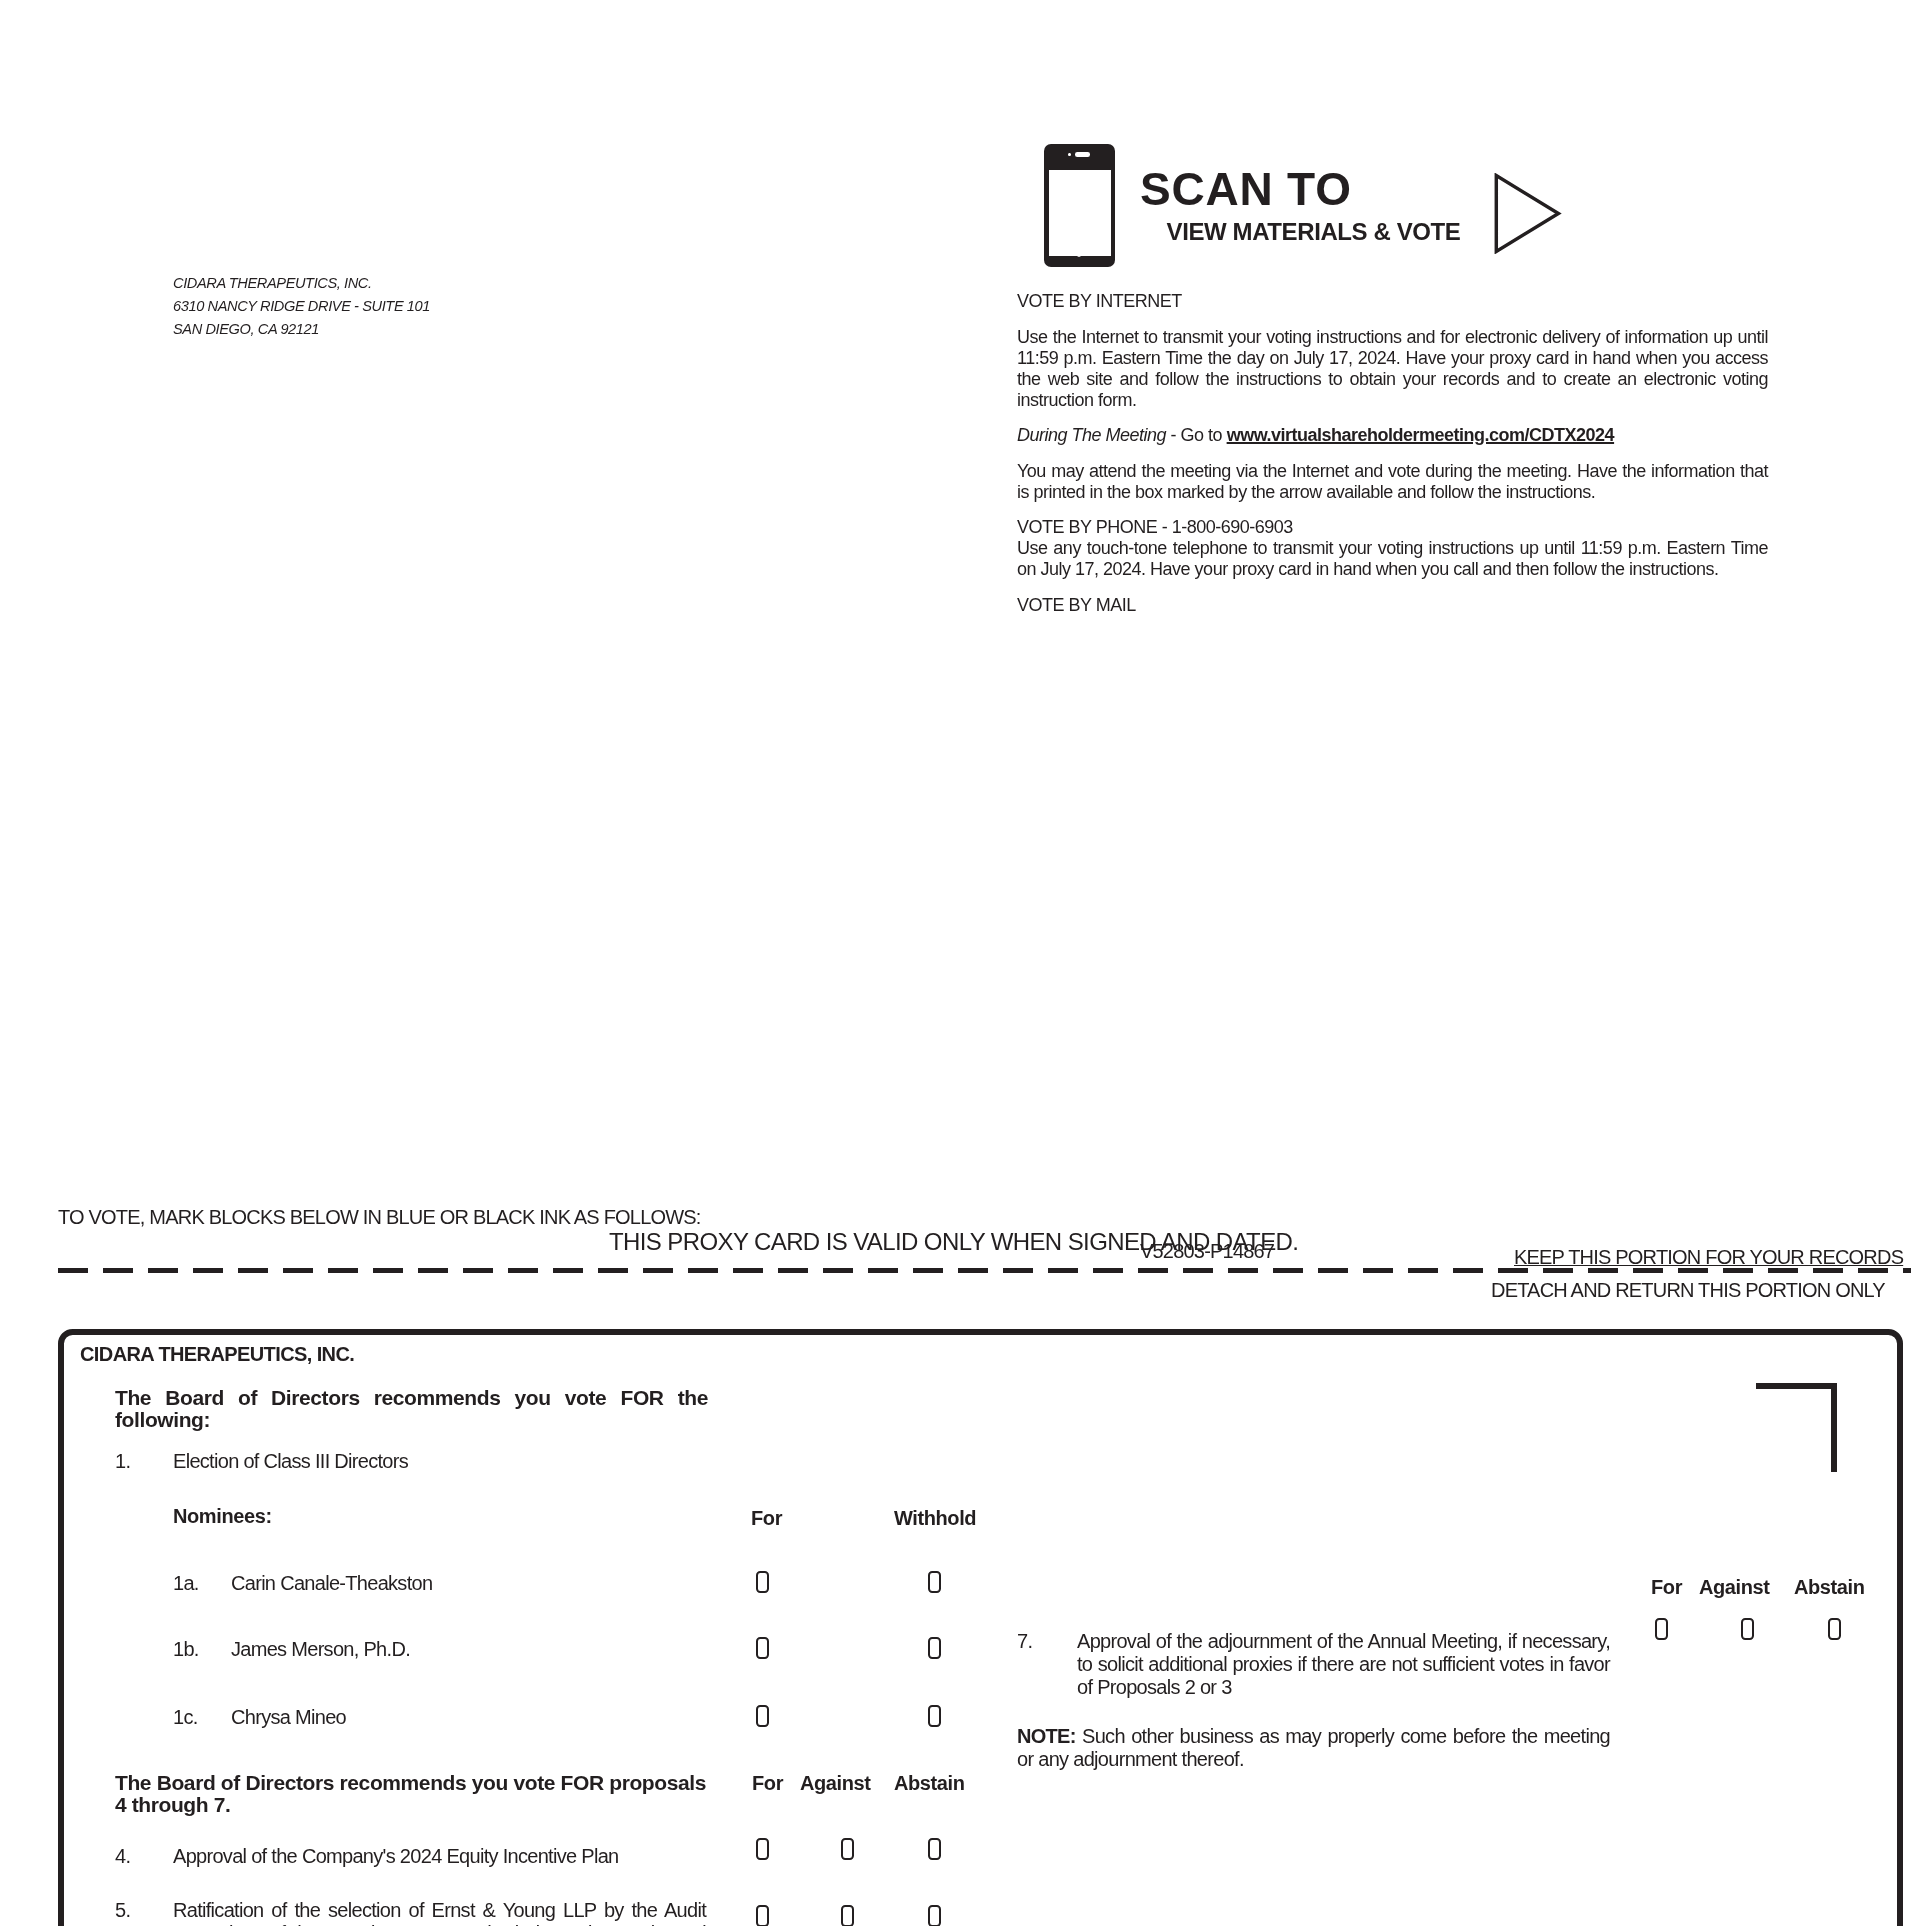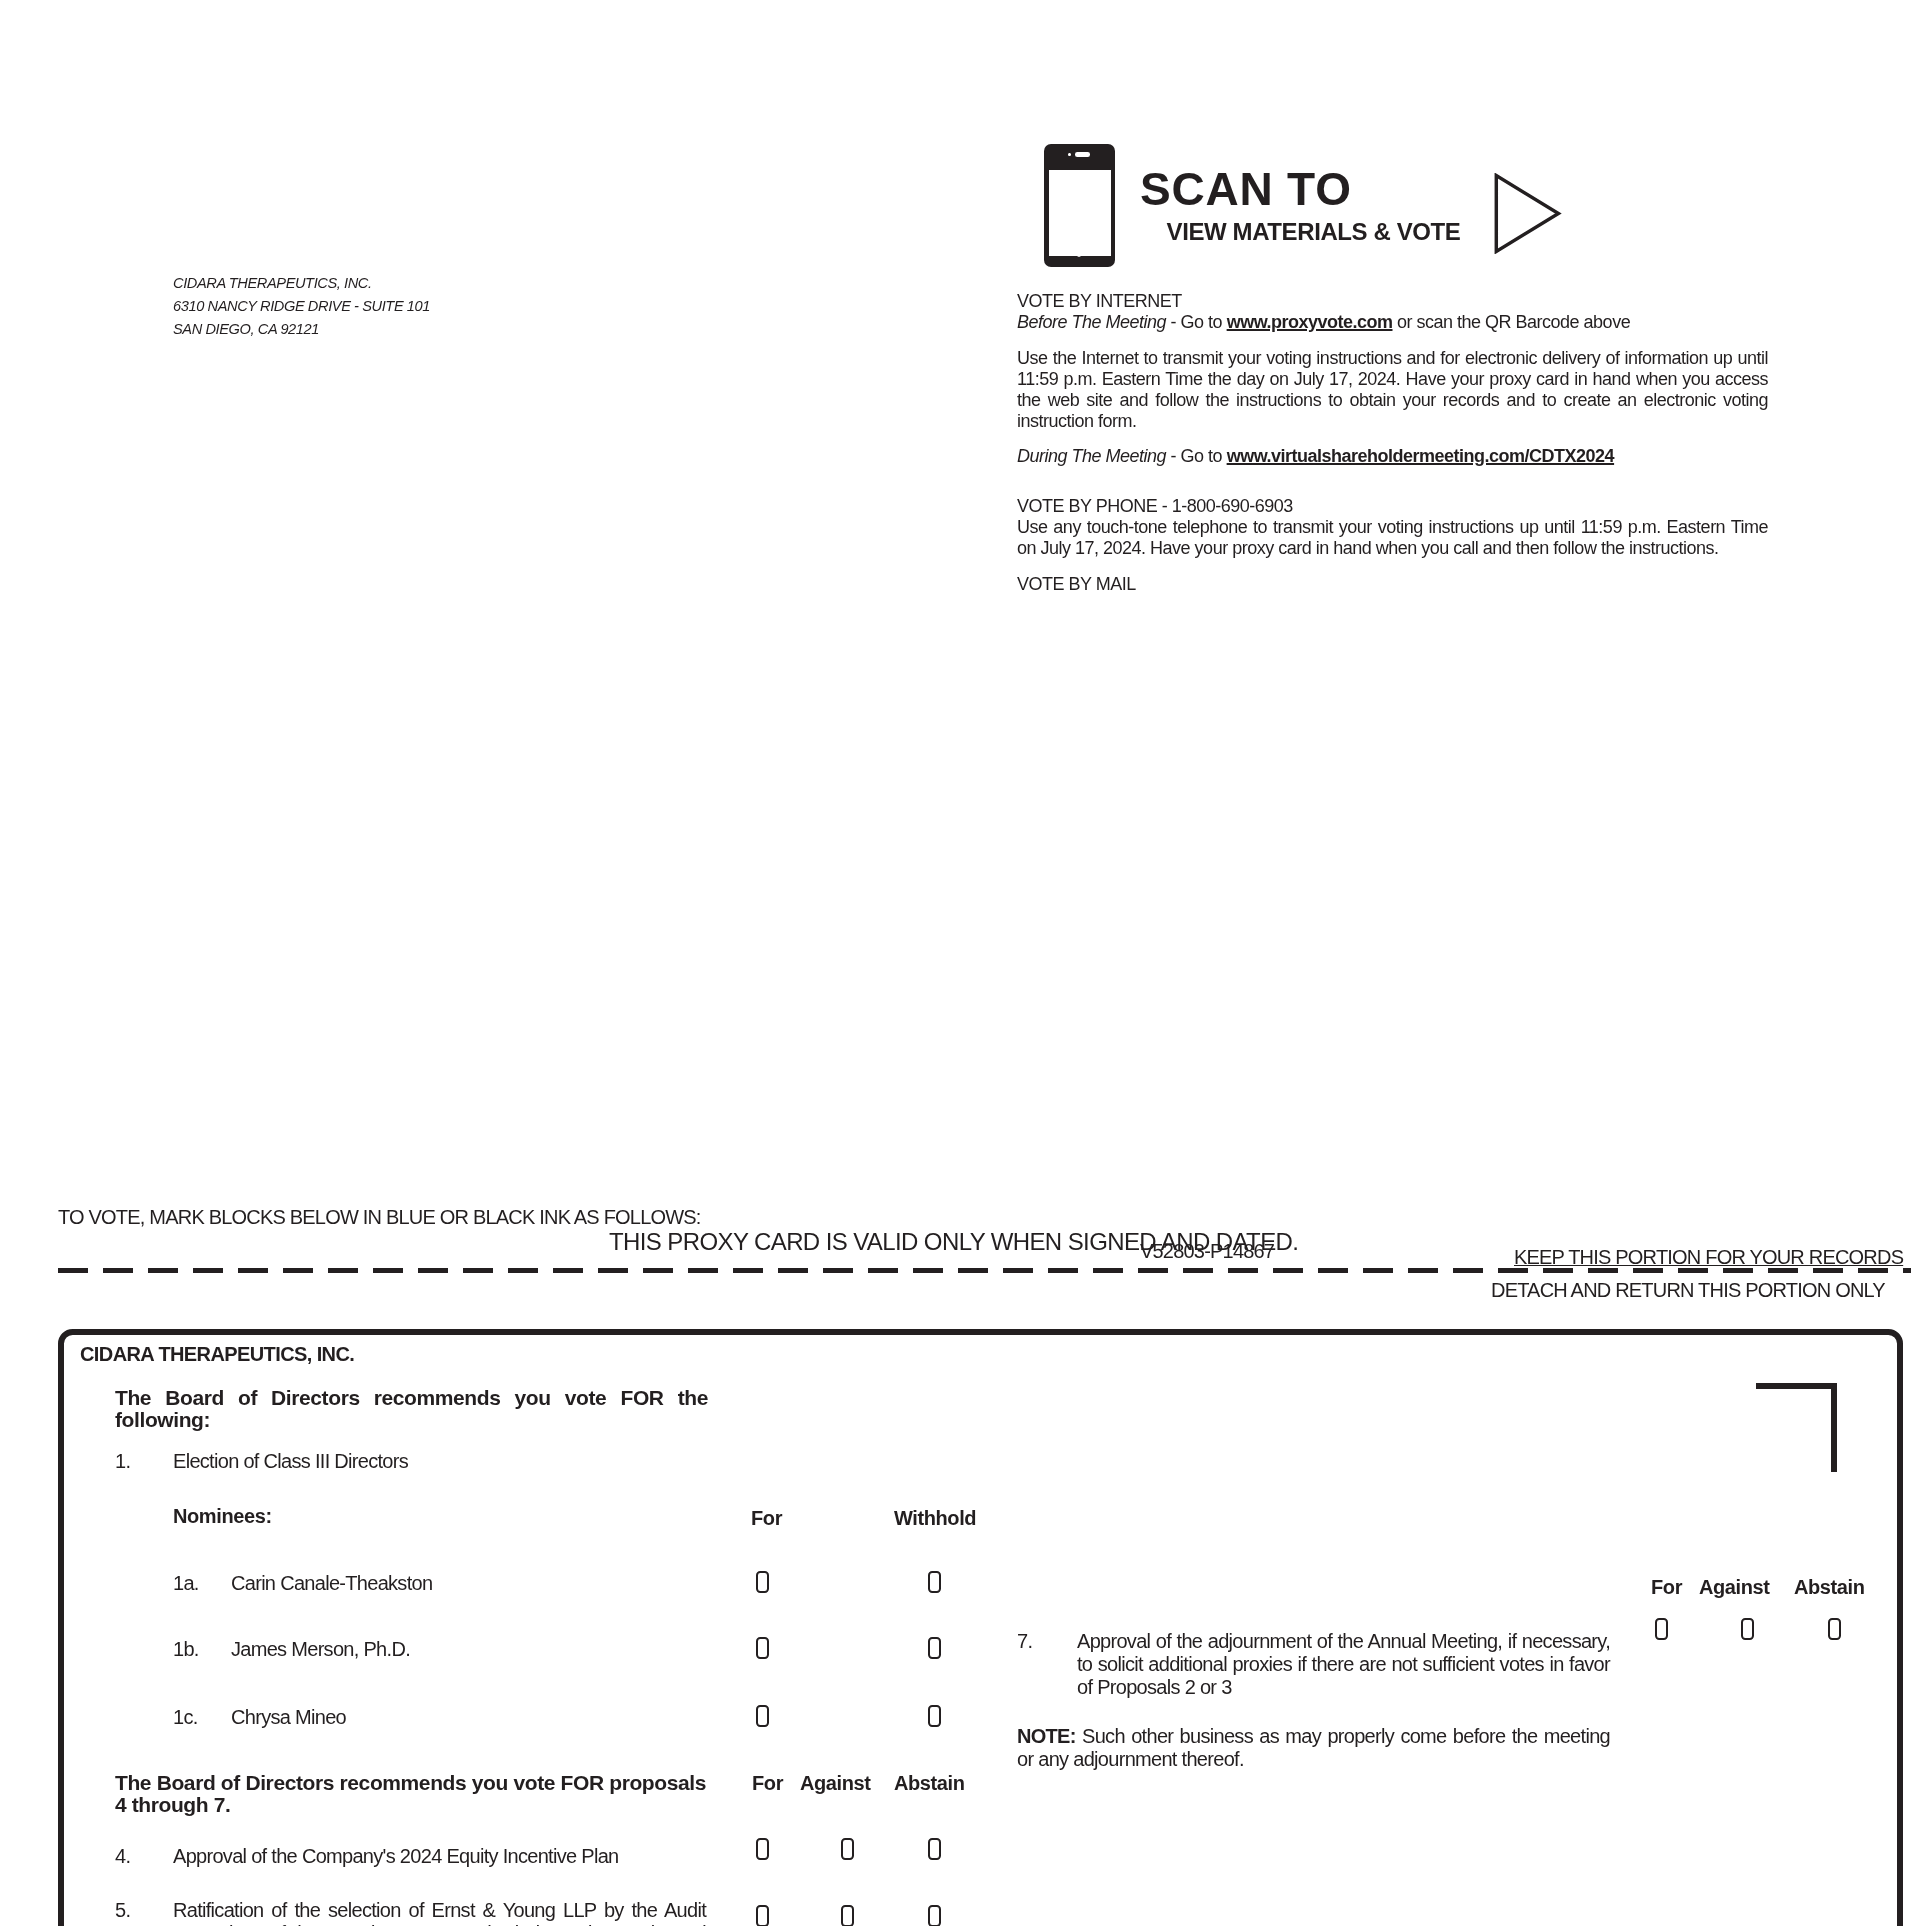--- a/index.html
+++ b/index.html
@@ -64,30 +64,28 @@
   <div class="homebtn"></div>
 </div>
 <div class="abs scan-title">SCAN TO</div>
 <div class="abs scan-sub">VIEW MATERIALS &amp; VOTE</div>
 <svg class="abs" style="left:1494px;top:173px" width="69" height="81" viewBox="0 0 180 210">
   <polygon points="6,6 6,204 168,105" fill="none" stroke="#231f20" stroke-width="9"></polygon>
 </svg>
 
 <div class="abs instr">
   <p class="h">VOTE BY INTERNET</p>
-  <p style="white-space:nowrap">
-    <span class="it">Before The Meeting</span><span> - Go to </span><a>www.proxyvote.com</a><span class="h"> or scan the QR Barcode above</span>
-  </p>
   <div class="gap"></div>
   <p>Use the Internet to transmit your voting instructions and for electronic delivery of information up until 11:59 p.m. Eastern Time the day on July 17, 2024. Have your proxy card in hand when you access the web site and follow the instructions to obtain your records and to create an electronic voting instruction form.</p>
   <div class="gap"></div>
   <p style="white-space:nowrap">
     <span class="it">During The Meeting</span><span> - Go to </span><a>www.virtualshareholdermeeting.com/CDTX2024</a>
   </p>
   <div class="gap"></div>
+  <p>You may attend the meeting via the Internet and vote during the meeting. Have the information that is printed in the box marked by the arrow available and follow the instructions.</p>
   <div class="gap"></div>
   <p class="h">VOTE BY PHONE - 1-800-690-6903</p>
   <p>Use any touch-tone telephone to transmit your voting instructions up until 11:59 p.m. Eastern Time on July 17, 2024. Have your proxy card in hand when you call and then follow the instructions.</p>
   <div class="gap"></div>
   <p class="h">VOTE BY MAIL</p>
 </div>
 
 <div class="abs mark-text">TO VOTE, MARK BLOCKS BELOW IN BLUE OR BLACK INK AS FOLLOWS:</div>
 <div class="abs ctrl-no">V52803-P14867</div>
 <div class="abs keep">KEEP THIS PORTION FOR YOUR RECORDS</div>

